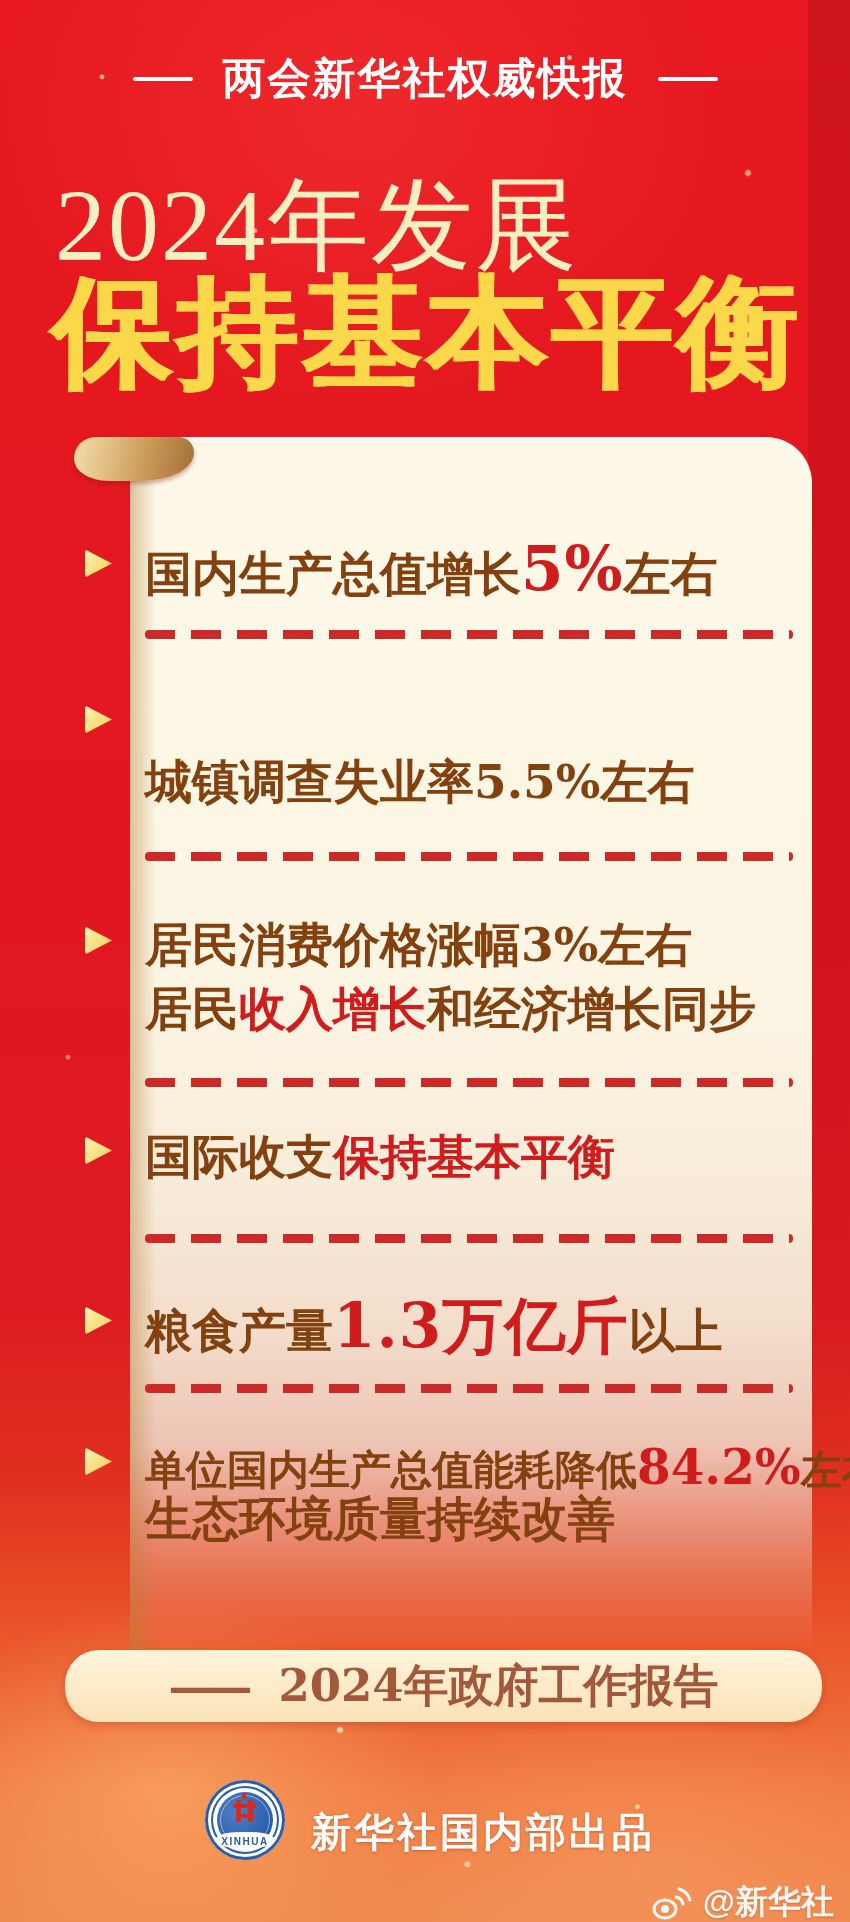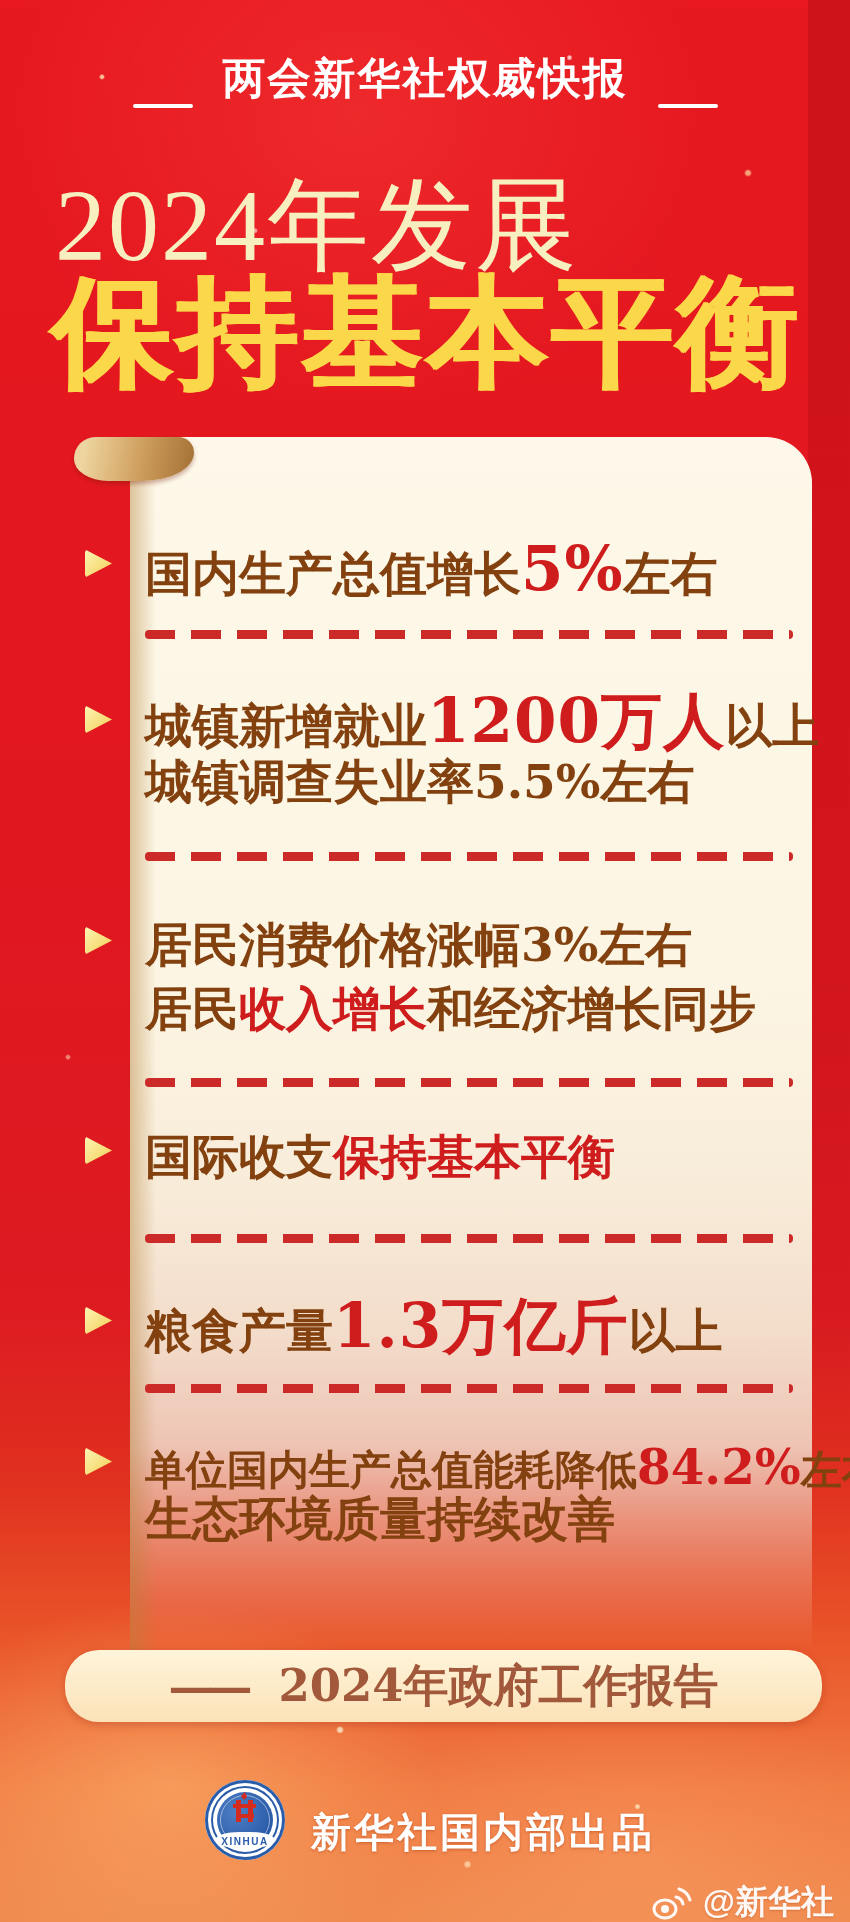--- a/index.html
+++ b/index.html
@@ -18,21 +18,21 @@
     radial-gradient(circle at 12% 4%, rgba(255,230,180,.8) 0 1.5px, transparent 3px),
     radial-gradient(circle at 67% 3%, rgba(255,255,255,.7) 0 1.5px, transparent 3px),
     radial-gradient(circle at 88% 9%, rgba(255,220,160,.7) 0 2px, transparent 4px),
     radial-gradient(circle at 30% 12%, rgba(255,255,255,.55) 0 1.5px, transparent 3px),
     radial-gradient(circle at 94% 30%, rgba(255,235,190,.6) 0 1.5px, transparent 3px),
     radial-gradient(circle at 8% 55%, rgba(255,235,190,.5) 0 1.5px, transparent 3px),
     radial-gradient(circle at 40% 90%, rgba(255,245,210,.8) 0 2px, transparent 4px),
     radial-gradient(circle at 75% 94%, rgba(255,245,210,.7) 0 1.5px, transparent 3px),
     radial-gradient(circle at 55% 97%, rgba(255,240,200,.6) 0 2px, transparent 4px);}
   
-  .top-banner{position:absolute;top:50px;left:0;width:100%;display:flex;align-items:flex-end;
+  .top-banner{position:absolute;top:50px;left:0;width:100%;display:flex;align-items:center;
     justify-content:center;gap:30px;color:#fff;}
   .top-banner .label{font-size:43px;font-weight:bold;letter-spacing:2px;}
   .top-banner .dash{width:60px;height:4px;background:#fff;border-radius:2px;}
   
   .title1{position:absolute;left:55px;top:158px;font-family:"Liberation Serif","DejaVu Serif",serif;
     font-weight:normal;font-size:102px;color:#f7efc0;letter-spacing:2px;white-space:nowrap;}
   .title2{position:absolute;left:52px;top:252px;font-size:121px;font-weight:900;color:#fbd84a;
     letter-spacing:4px;white-space:nowrap;text-shadow:1.5px 0 currentColor,-1.5px 0 currentColor;}
   
   .paper{position:absolute;left:130px;top:437px;width:682px;height:1215px;
@@ -108,23 +108,20 @@
   <span class="tri" style="top:927px"></span>
   <span class="tri" style="top:1137px"></span>
   <span class="tri" style="top:1307px"></span>
   <span class="tri" style="top:1448px"></span>
 
   <div class="line" style="top:531px">
     <span class="seg-n">国内生产总值增长</span><span class="seg-R">5%</span><span class="seg-n">左右</span>
   </div>
   <div class="divider" style="top:630px"></div>
 
-  <div class="line" style="top:683px">
-    <span class="seg-n">城镇新增就业</span><span class="seg-R">1200万人</span><span class="seg-n">以上</span>
-  </div>
   <div class="line" style="top:753px">
     <span class="seg-n">城镇调查失业率5.5%左右</span>
   </div>
   <div class="divider" style="top:852px"></div>
 
   <div class="line" style="top:916px">
     <span class="seg-n">居民消费价格涨幅3%左右</span>
   </div>
   <div class="line" style="top:980px">
     <span class="seg-n">居民</span><span class="seg-r">收入增长</span><span class="seg-n">和经济增长同步</span>

